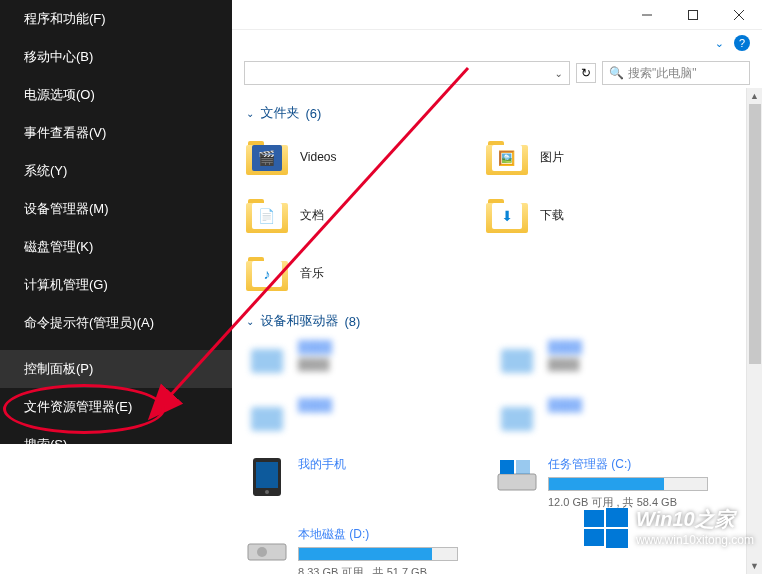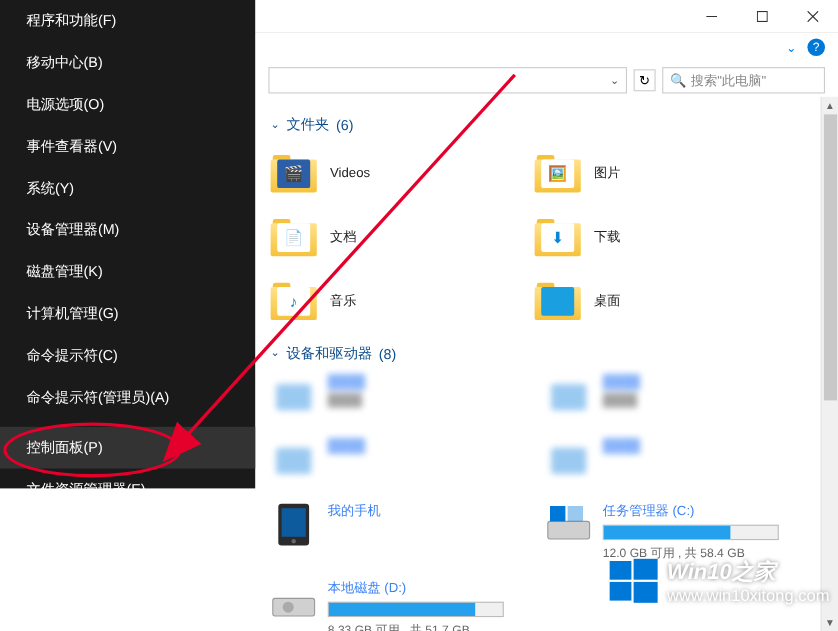--- a/index.html
+++ b/index.html
@@ -40,35 +40,34 @@
 .scrollbar{position:absolute;right:0;top:88px;width:16px;height:486px;background:#f0f0f0;border-left:1px solid #e5e5e5;display:flex;flex-direction:column}
 .sb-btn{height:16px;display:flex;align-items:center;justify-content:center;font-size:9px;color:#666}
 .sb-track{flex:1;position:relative}
 .sb-thumb{position:absolute;top:0;left:2px;width:12px;height:260px;background:#c8c8c8}
 .annotation-arrow{position:absolute;z-index:30;pointer-events:none}
 .annotation-ellipse{position:absolute;z-index:30;pointer-events:none;border:3px solid #e4002b;border-radius:50%;width:162px;height:50px;left:3px;top:384px}
 .watermark{position:absolute;right:8px;bottom:24px;z-index:40;display:flex;gap:8px;pointer-events:none}
 .wm-logo{width:44px;height:44px}
 .wm-text{display:flex;flex-direction:column;color:#fff;text-shadow:0 0 4px rgba(0,0,0,.5)}
 .wm-main{font-size:20px;font-weight:700;font-style:italic}
-.wm-sub{font-size:15px}
+.wm-sub{font-size:12px}
 </style>
 </head>
 <body>
 
 <div class="sidebar">
   <div class="menu-item">程序和功能(F)</div>
   <div class="menu-item">移动中心(B)</div>
   <div class="menu-item">电源选项(O)</div>
   <div class="menu-item">事件查看器(V)</div>
   <div class="menu-item">系统(Y)</div>
   <div class="menu-item">设备管理器(M)</div>
   <div class="menu-item">磁盘管理(K)</div>
   <div class="menu-item">计算机管理(G)</div>
-  <div class="menu-item">命令提示符(C)</div>
   <div class="menu-item">命令提示符(管理员)(A)</div>
   <div class="divider"></div>
   <div class="menu-item highlighted">控制面板(P)</div>
   <div class="menu-item">文件资源管理器(E)</div>
   <div class="menu-item">搜索(S)</div>
 
   <div class="divider"></div>
 
 </div>
 
@@ -146,28 +145,20 @@
           </div>
         <span class="folder-label">下载</span>
       </div>
       <div class="folder-item">
         <div class="folder-icon">
             <div class="folder-tab"></div>
             <div class="folder-back"></div>
             <div class="folder-inner" style="color:#0a84d6">♪</div>
           </div>
         <span class="folder-label">音乐</span>
-      </div>
-      <div class="folder-item">
-        <div class="folder-icon">
-            <div class="folder-tab"></div>
-            <div class="folder-back"></div>
-            <div class="folder-inner" style="background:#1a9fe0"></div>
-          </div>
-        <span class="folder-label">桌面</span>
       </div>
     </div>
 
     <div class="section-header">
       <span class="sh-arrow">⌄</span>
       <span>设备和驱动器</span>
       <span>(8)</span>
     </div>
 
     <div class="grid">

